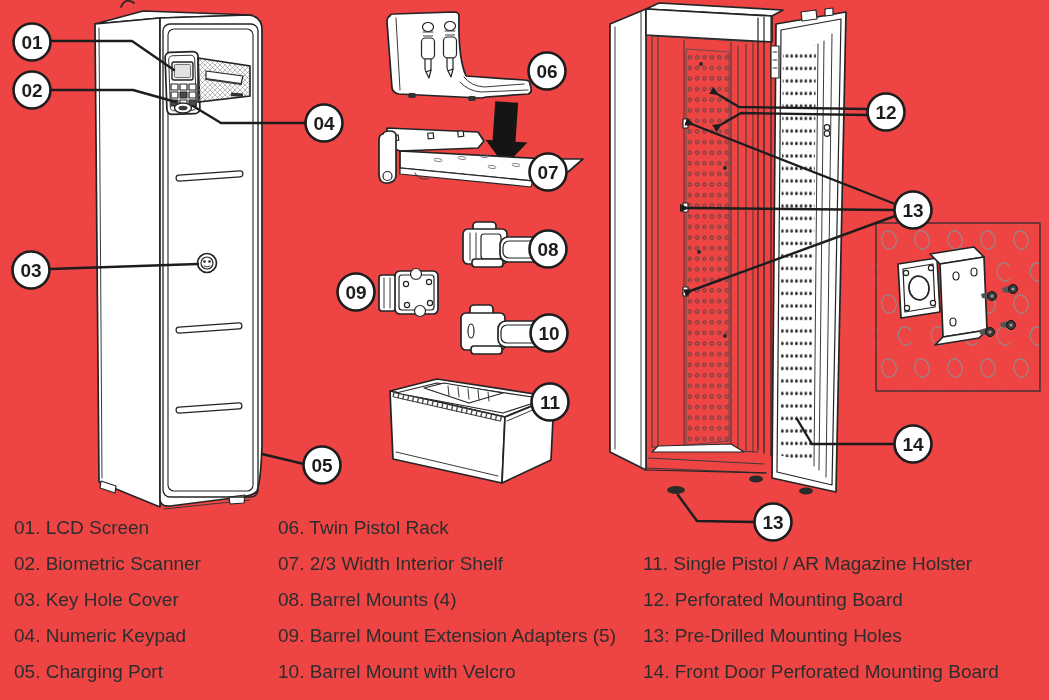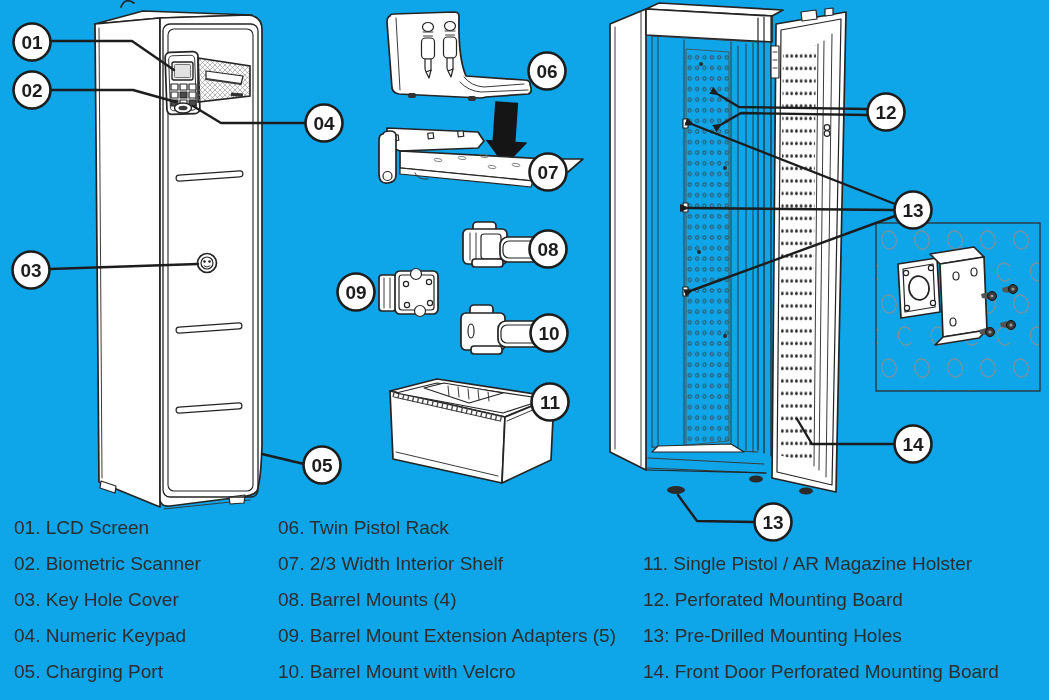--- a/index.html
+++ b/index.html
@@ -1,16 +1,16 @@
 <!DOCTYPE html>
 <html><head>
 <meta charset="utf-8">
 <style>
   html,body{margin:0;padding:0;background:#ffffff;}
-  .stage{position:relative;width:1049px;height:700px;background:#0ea5e9;overflow:hidden;
+  .stage{position:relative;width:1049px;height:700px;background:#ef4444;overflow:hidden;
          font-family:"Liberation Sans",sans-serif;}
   svg{display:block;}
   .ln   {fill:none;stroke:#242424;stroke-width:1.7;stroke-linejoin:round;stroke-linecap:round;}
   .lnf  {fill:#ffffff;stroke:#242424;stroke-width:1.7;stroke-linejoin:round;}
   .lnf2 {fill:#ffffff;stroke:#242424;stroke-width:1.2;stroke-linejoin:round;}
   .thin {fill:none;stroke:#3a3a3a;stroke-width:1;stroke-linecap:round;}
   .vthin{fill:none;stroke:#6a6a6a;stroke-width:.8;}
   .dark {fill:#2b2b2b;stroke:none;}
   .leader{fill:none;stroke:#1d1d1d;stroke-width:2.4;stroke-linejoin:round;stroke-linecap:round;}
   .co   {fill:#ffffff;stroke:#1d1d1d;stroke-width:2.6;}

